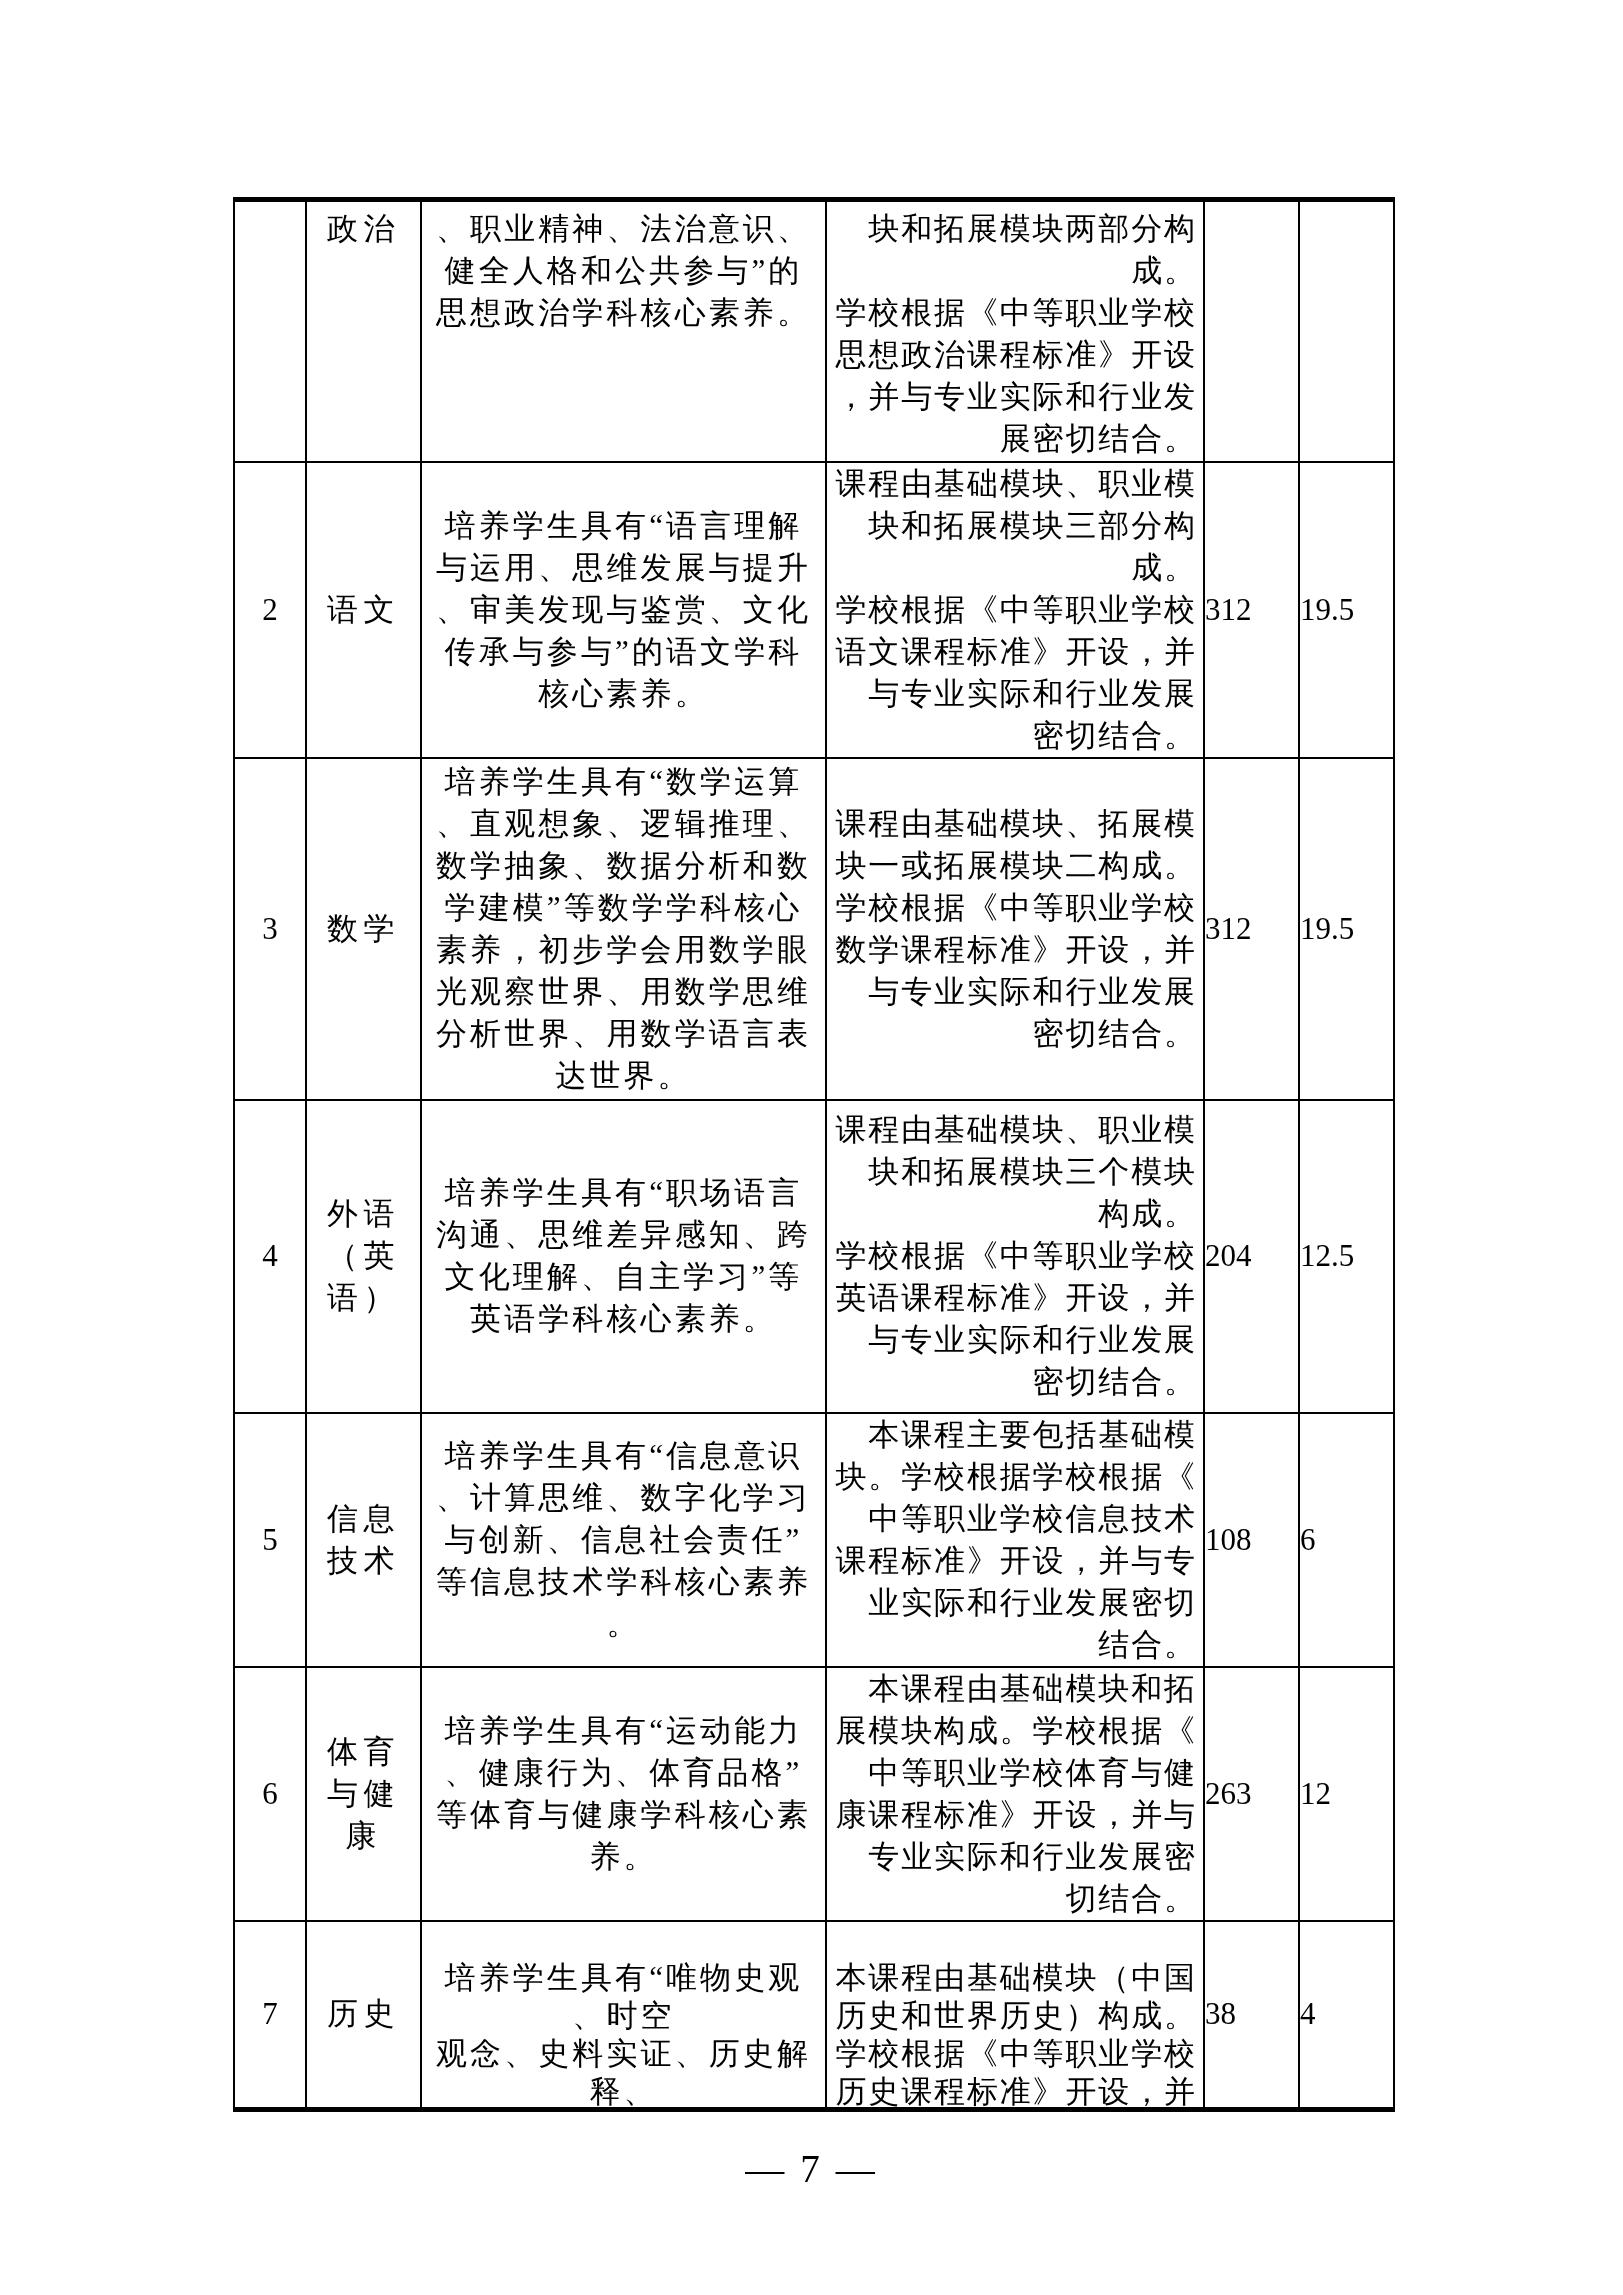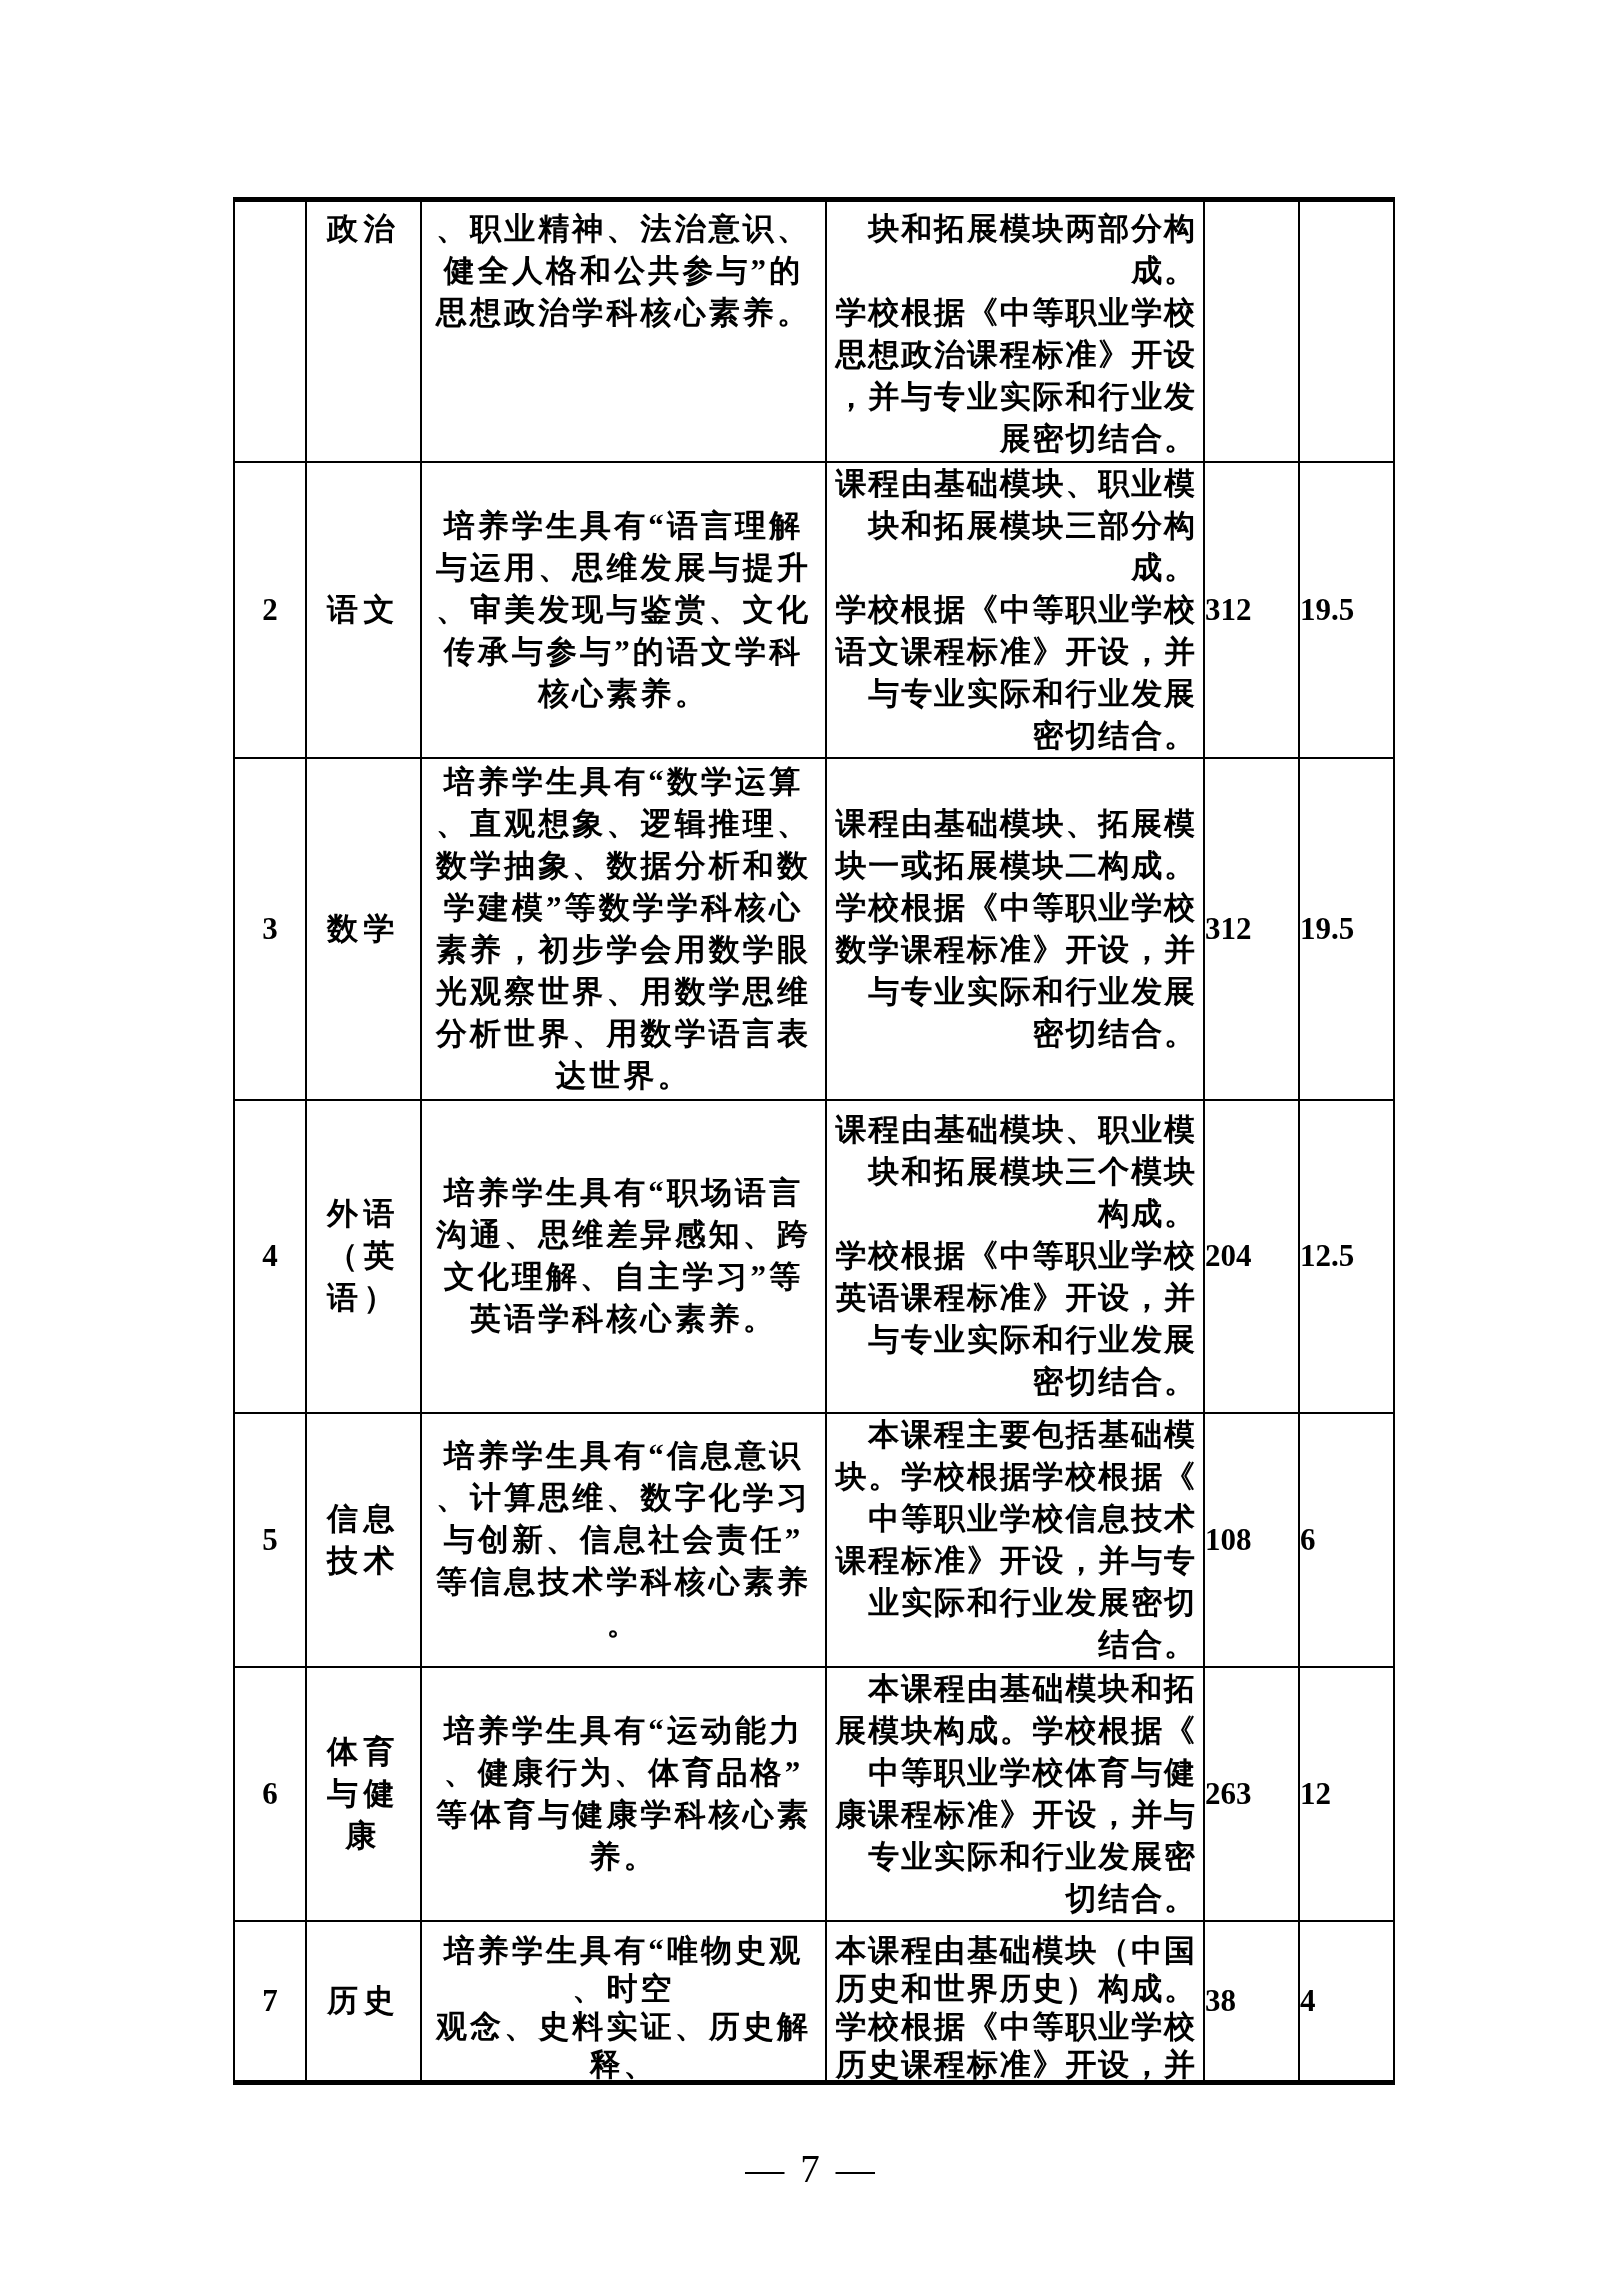--- a/index.html
+++ b/index.html
@@ -12,21 +12,20 @@
     overflow:hidden;
   }
   table.course-table {
     position:absolute; left:233px; top:197px;
     width:1159px;
     border-collapse:collapse;
     table-layout:fixed;
     border:2.6px solid #000;
     border-top:5.6px solid #000;
     border-bottom:5.6px solid #000;
-    font-weight:bold;
   }
   td {
     border:2px solid #000;
     padding:0;
     font-size:31px;
     line-height:42px;
     vertical-align:middle;
     overflow:hidden;
   }
   col.w-num    { width:72px; }
@@ -54,21 +53,21 @@
   .c-obj  .t { padding:0 10.2px; letter-spacing:0.10em; text-align:center; }
   .c-desc .t { padding:0 6.1px; letter-spacing:0.06em; text-align:right; }
 
   
   tr.top-row td.c-subj, tr.top-row td.c-obj, tr.top-row td.c-desc { vertical-align:top; }
   tr.top-row .t { padding-top:6.1px; }
 
   
   tr.cut-row td.c-obj, tr.cut-row td.c-desc { vertical-align:top; }
   tr.cut-row td.c-obj .t, tr.cut-row td.c-desc .t {
-    line-height:38px; height:148px; overflow:hidden; padding-top:10px;
+    line-height:38px; height:148px; overflow:hidden; padding-top:17px;margin-top:20px;
   }
 
   .footer {
     position:absolute; top:2146px; left:0;
     width:100%;
     text-align:center;
     font-size:39px;
     line-height:46px;
     letter-spacing:0.08em;
   }

